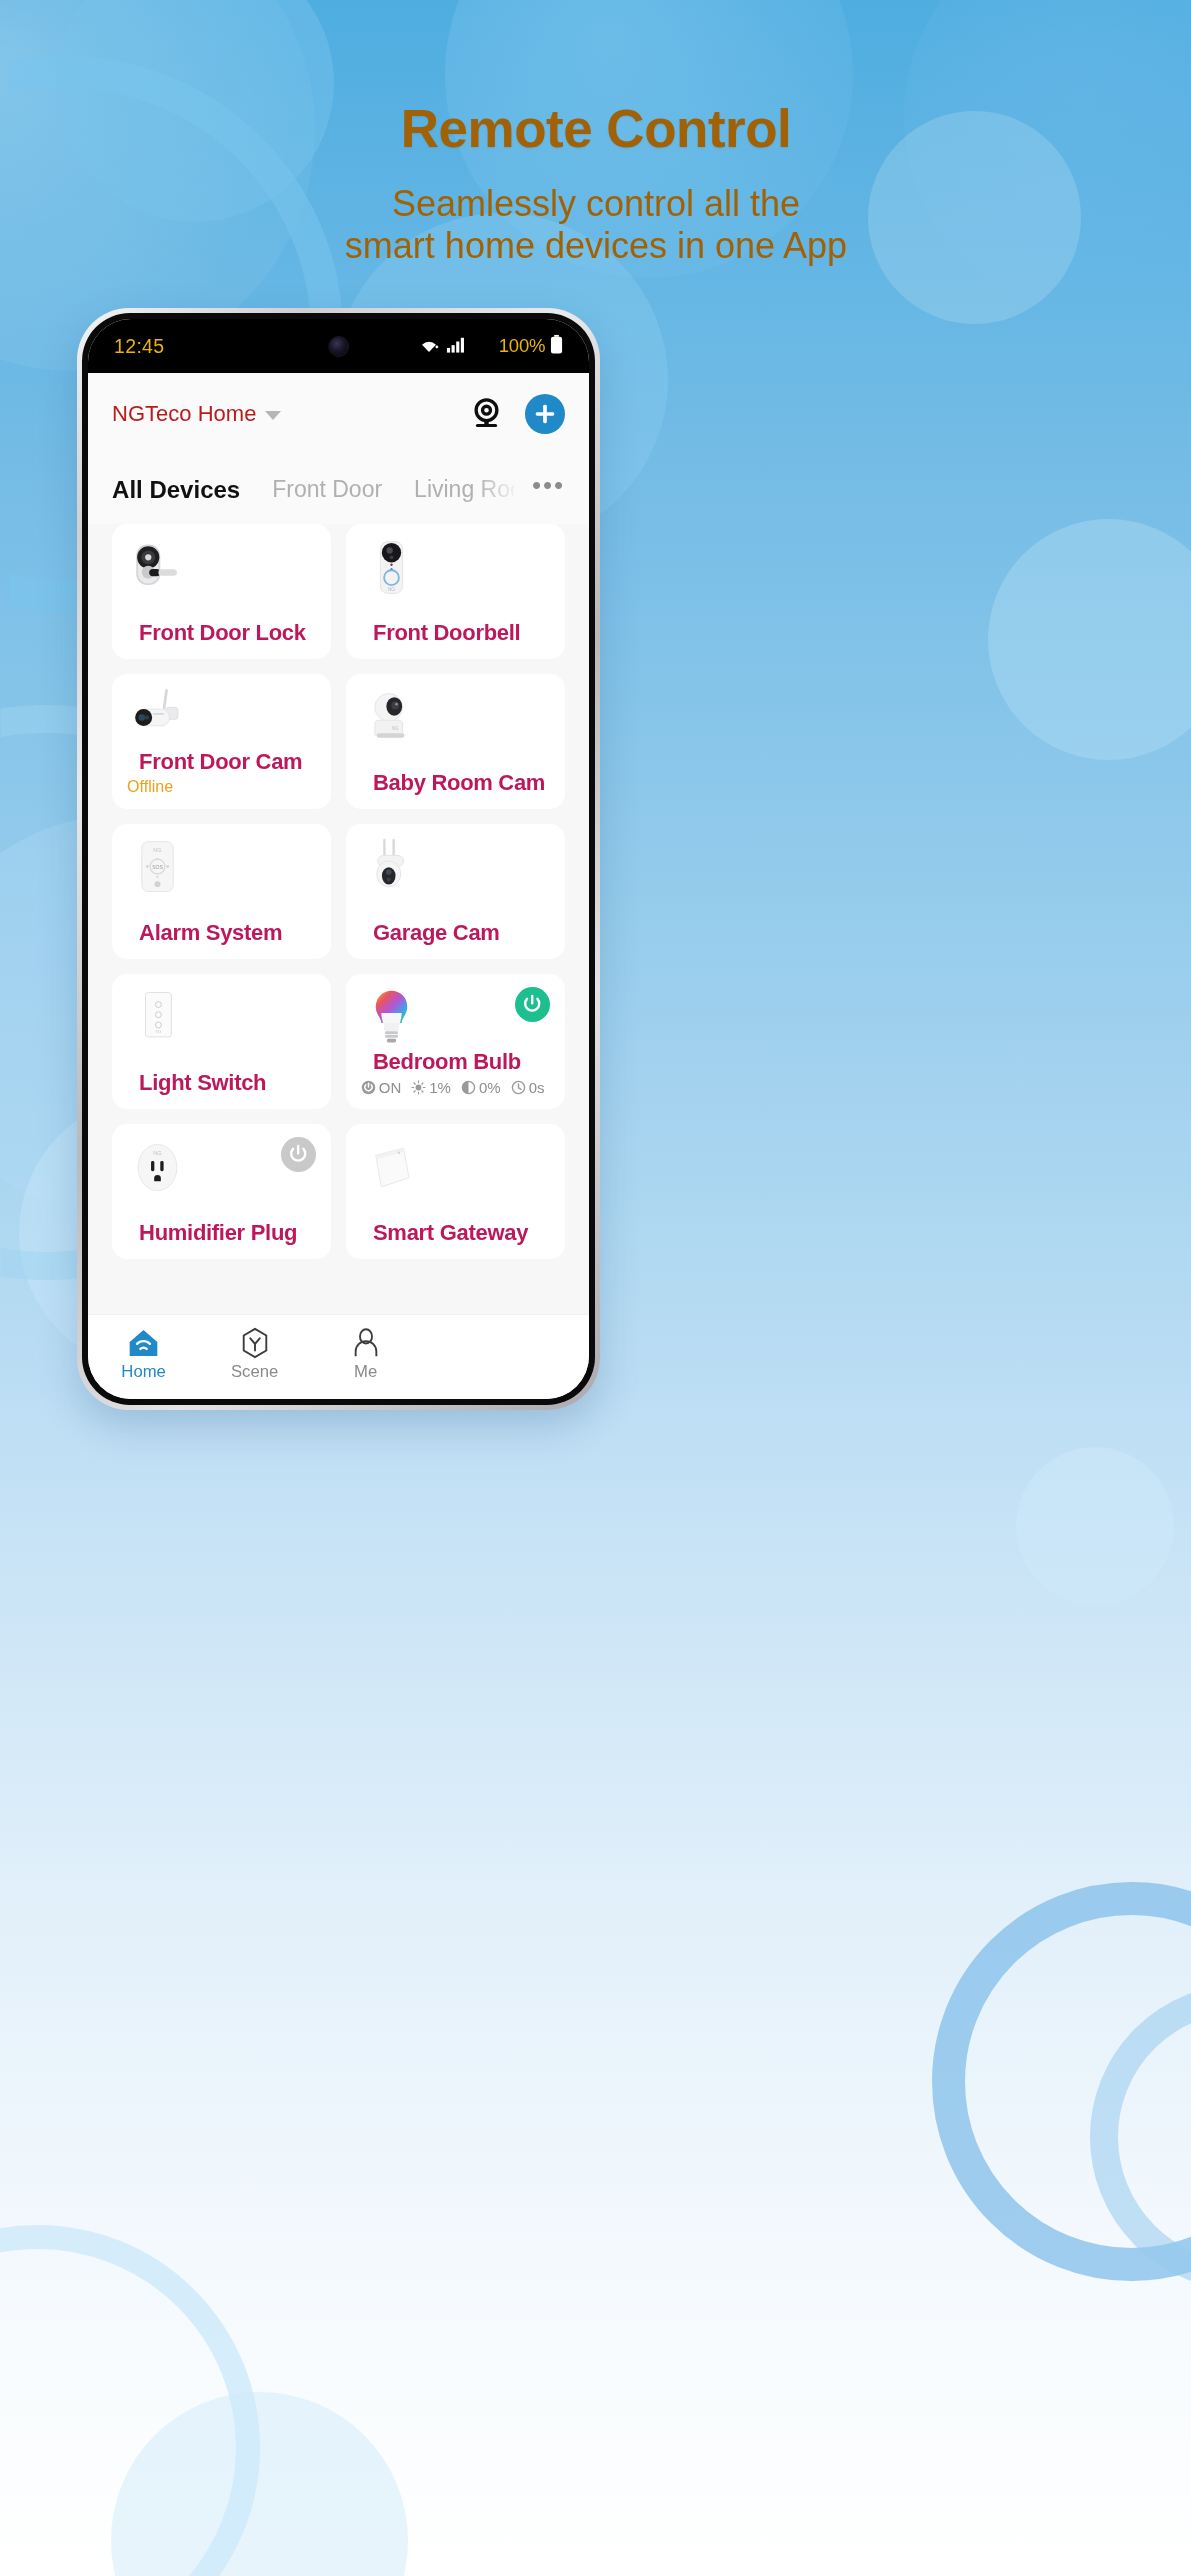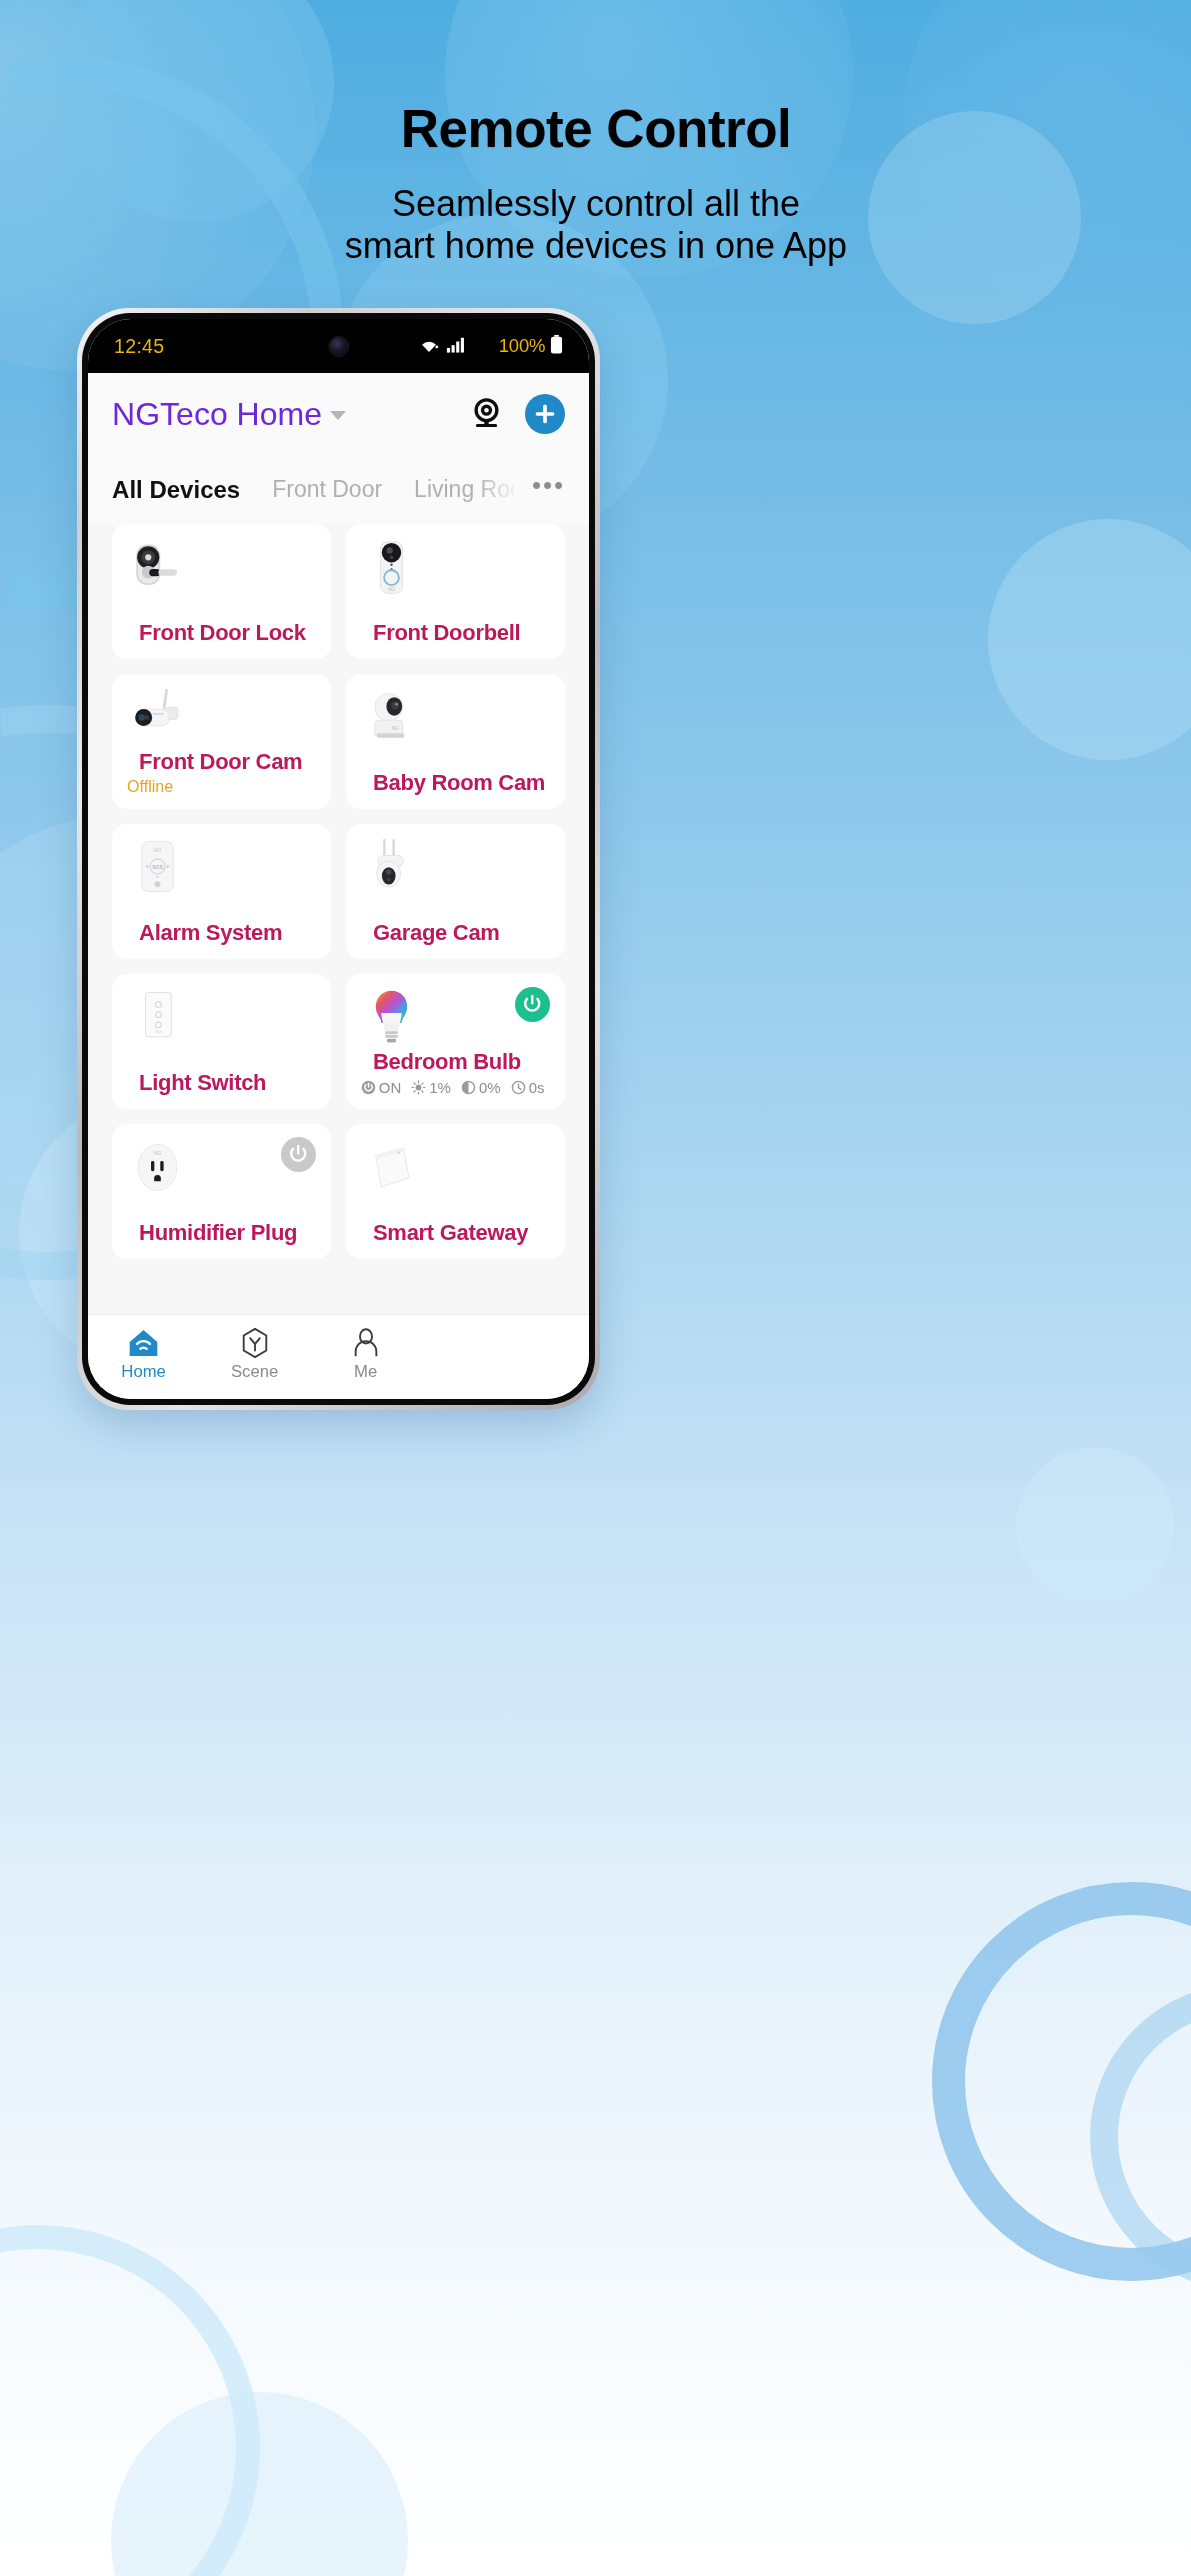--- a/index.html
+++ b/index.html
@@ -56,21 +56,21 @@
         clip-path:inset(0 0 0 42%); }
   .r3 { right:-139px; top:1882px; width:399px; height:399px;
         border-width:33px; border-color:rgba(130,190,233,.75); }
   .r4 { right:-204px; top:1984px; width:306px; height:306px;
         border-width:28px; border-color:rgba(150,203,238,.55); }
   .r5 { left:-185px; top:2225px; width:445px; height:445px;
         border-width:24px; border-color:rgba(205,234,250,.8); }
 
   
   .headline { position:absolute; top:0; left:0; right:0; text-align:center;
-              padding-top:102px; color:#000000; z-index:5; }
+              padding-top:102px; color:#a16207; z-index:5; }
   .headline h1 { font-size:53px; font-weight:bold; letter-spacing:-0.5px;
                  line-height:1.0; text-shadow:0 0.9px 1.9px rgba(0,60,110,.10); }
   .headline .sub { margin-top:28px; font-size:36px; font-weight:400;
                    line-height:1.17; }
 
   
   .phone { position:absolute; left:77px; top:308px; width:523px; height:1102px;
            border-radius:52px; z-index:10;
            background:linear-gradient(135deg,#f4f4f5 0%,#cfcfd2 14%,#e9e9eb 30%,#b9b9bd 52%,#e4e4e7 74%,#a9a9ae 100%);
            padding:4.6px; box-shadow:0 16.7px 39px rgba(30,80,130,.22); }
@@ -88,21 +88,21 @@
   .sb-batt { font-size:18.5px; font-weight:500; letter-spacing:-0.2px;margin-left:28px; }
   .punch { position:absolute; left:50%; top:17.6px; transform:translateX(-50%);
            width:19.5px; height:19.5px; border-radius:50%;
            background:radial-gradient(circle at 40% 35%,#3a3452 0%,#181526 45%,#07060c 100%);
            box-shadow:0 0 0 0.9px #1b1b22; }
 
   
   .app-header { flex:0 0 auto; height:82px; display:flex; align-items:center;
                 justify-content:space-between; padding:0 24px; background:#fafafa; }
   .home-name { display:flex; align-items:center; gap:8.3px; }
-  .home-name .txt { font-size:32px; color:#6d28d9; font-weight:400; }
+  .home-name .txt { font-size:22px; color:#b91c1c; font-weight:400; }
   .caret { width:0; height:0; border-left:8.3px solid transparent;
            border-right:8.3px solid transparent; border-top:9.3px solid #b6b6b6;
            margin-top:3.7px; }
   .hdr-actions { display:flex; align-items:center; gap:20.4px; }
   .add-btn { width:40px; height:40px; border-radius:50%; background:#2089C8;
              display:flex; align-items:center; justify-content:center; }
 
   
   .tabs { flex:0 0 auto; height:69px; display:flex; align-items:center;
           padding:0 24px; background:#fafafa; gap:0; overflow:hidden; }

